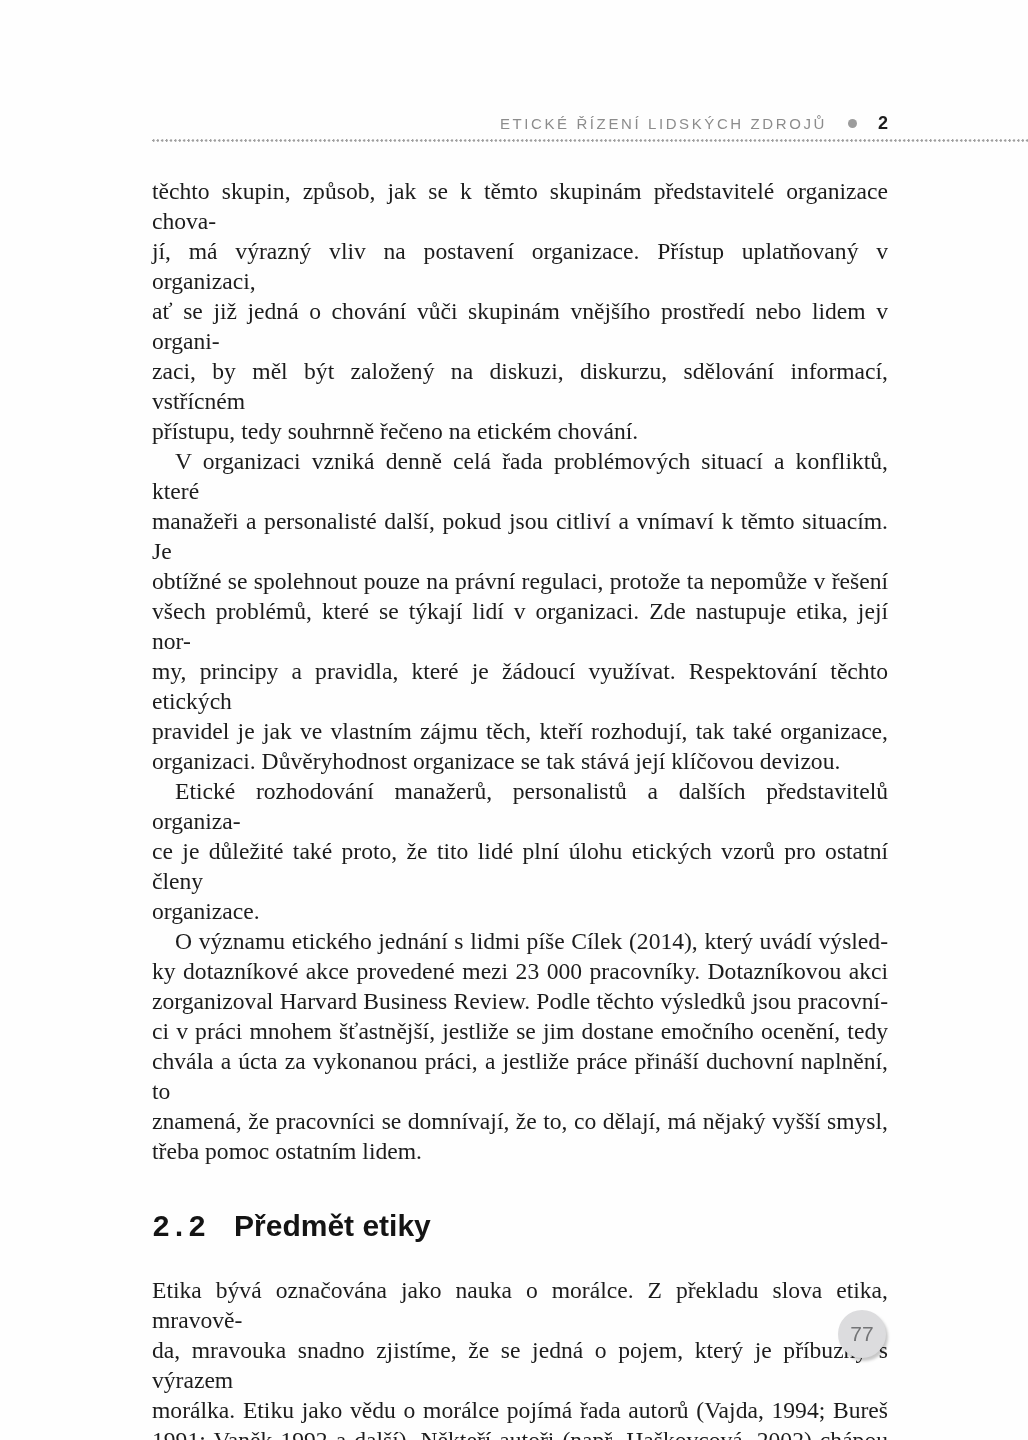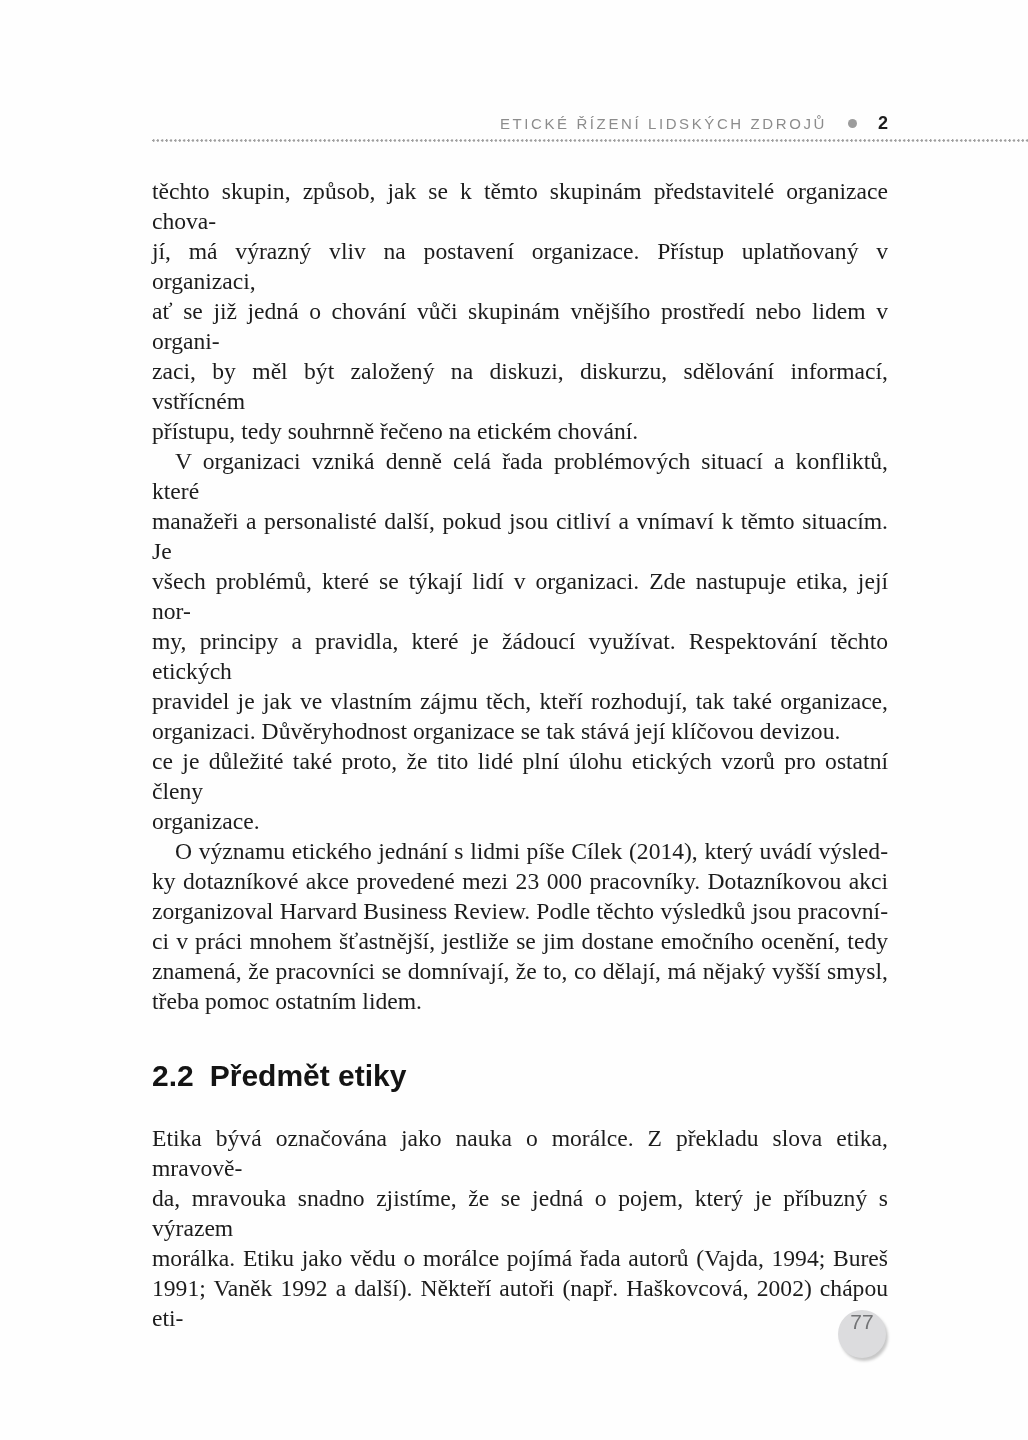--- a/index.html
+++ b/index.html
@@ -81,32 +81,33 @@
   .heading {
     margin-top: 40px;
     margin-bottom: 27px;
     font-family: "Liberation Sans", sans-serif;
     font-weight: bold;
     font-size: 30px;
     line-height: 40px;
     color: #141414;
     text-align: left;
   }
-  .hnum { margin-right: 16px; }
+  .hnum { margin-right: 28px; font-family: Liberation Mono, monospace; }
   
   .page-badge {
     position: absolute;
     left: 838px;
     top: 1310px;
     width: 48px;
     height: 48px;
     border-radius: 50%;
     background: #dcdcde;
     box-shadow: 2px 3px 3px rgba(0,0,0,0.22);
     display: flex;
+    align-items: center;
     justify-content: center;
     font-family: "Liberation Sans", sans-serif;
     font-size: 21px;
     color: #737476;
   }
 </style>
 </head>
 <body>
 
 <div class="page">
@@ -123,34 +124,37 @@
       <div class="para">
         <div class="line">těchto skupin, způsob, jak se k těmto skupinám představitelé organizace chova-</div>
         <div class="line">jí, má výrazný vliv na postavení organizace. Přístup uplatňovaný v organizaci,</div>
         <div class="line">ať se již jedná o chování vůči skupinám vnějšího prostředí nebo lidem v organi-</div>
         <div class="line">zaci, by měl být založený na diskuzi, diskurzu, sdělování informací, vstřícném</div>
         <div class="line lastline">přístupu, tedy souhrnně řečeno na etickém chování.</div>
       </div>
       <div class="para">
         <div class="line indent">V organizaci vzniká denně celá řada problémových situací a konfliktů, které</div>
         <div class="line">manažeři a personalisté další, pokud jsou citliví a vnímaví k těmto situacím. Je</div>
+        <div class="line">obtížné se spolehnout pouze na právní regulaci, protože ta nepomůže v řešení</div>
         <div class="line">všech problémů, které se týkají lidí v organizaci. Zde nastupuje etika, její nor-</div>
         <div class="line">my, principy a pravidla, které je žádoucí využívat. Respektování těchto etických</div>
         <div class="line">pravidel je jak ve vlastním zájmu těch, kteří rozhodují, tak také organizace,</div>
         <div class="line lastline">organizaci. Důvěryhodnost organizace se tak stává její klíčovou devizou.</div>
       </div>
       <div class="para">
+        <div class="line indent">Etické rozhodování manažerů, personalistů a dalších představitelů organiza-</div>
         <div class="line">ce je důležité také proto, že tito lidé plní úlohu etických vzorů pro ostatní členy</div>
         <div class="line lastline">organizace.</div>
       </div>
       <div class="para">
         <div class="line indent">O významu etického jednání s lidmi píše Cílek (2014), který uvádí výsled-</div>
         <div class="line">ky dotazníkové akce provedené mezi 23 000 pracovníky. Dotazníkovou akci</div>
         <div class="line">zorganizoval Harvard Business Review. Podle těchto výsledků jsou pracovní-</div>
         <div class="line">ci v práci mnohem šťastnější, jestliže se jim dostane emočního ocenění, tedy</div>
+        <div class="line">chvála a úcta za vykonanou práci, a jestliže práce přináší duchovní naplnění, to</div>
         <div class="line">znamená, že pracovníci se domnívají, že to, co dělají, má nějaký vyšší smysl,</div>
         <div class="line lastline">třeba pomoc ostatním lidem.</div>
       </div>
       <div class="heading"><span class="hnum">2.2</span><span>Předmět etiky</span></div>
       <div class="para">
         <div class="line">Etika bývá označována jako nauka o morálce. Z překladu slova etika, mravově-</div>
         <div class="line">da, mravouka snadno zjistíme, že se jedná o pojem, který je příbuzný s výrazem</div>
         <div class="line">morálka. Etiku jako vědu o morálce pojímá řada autorů (Vajda, 1994; Bureš</div>
         <div class="line">1991; Vaněk 1992 a další). Někteří autoři (např. Haškovcová, 2002) chápou eti-</div>
       </div>

